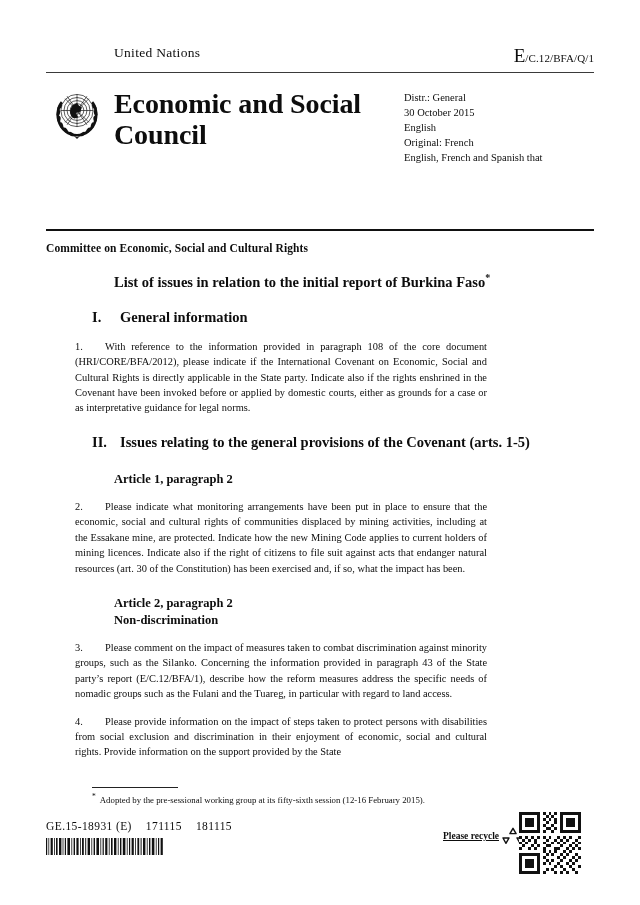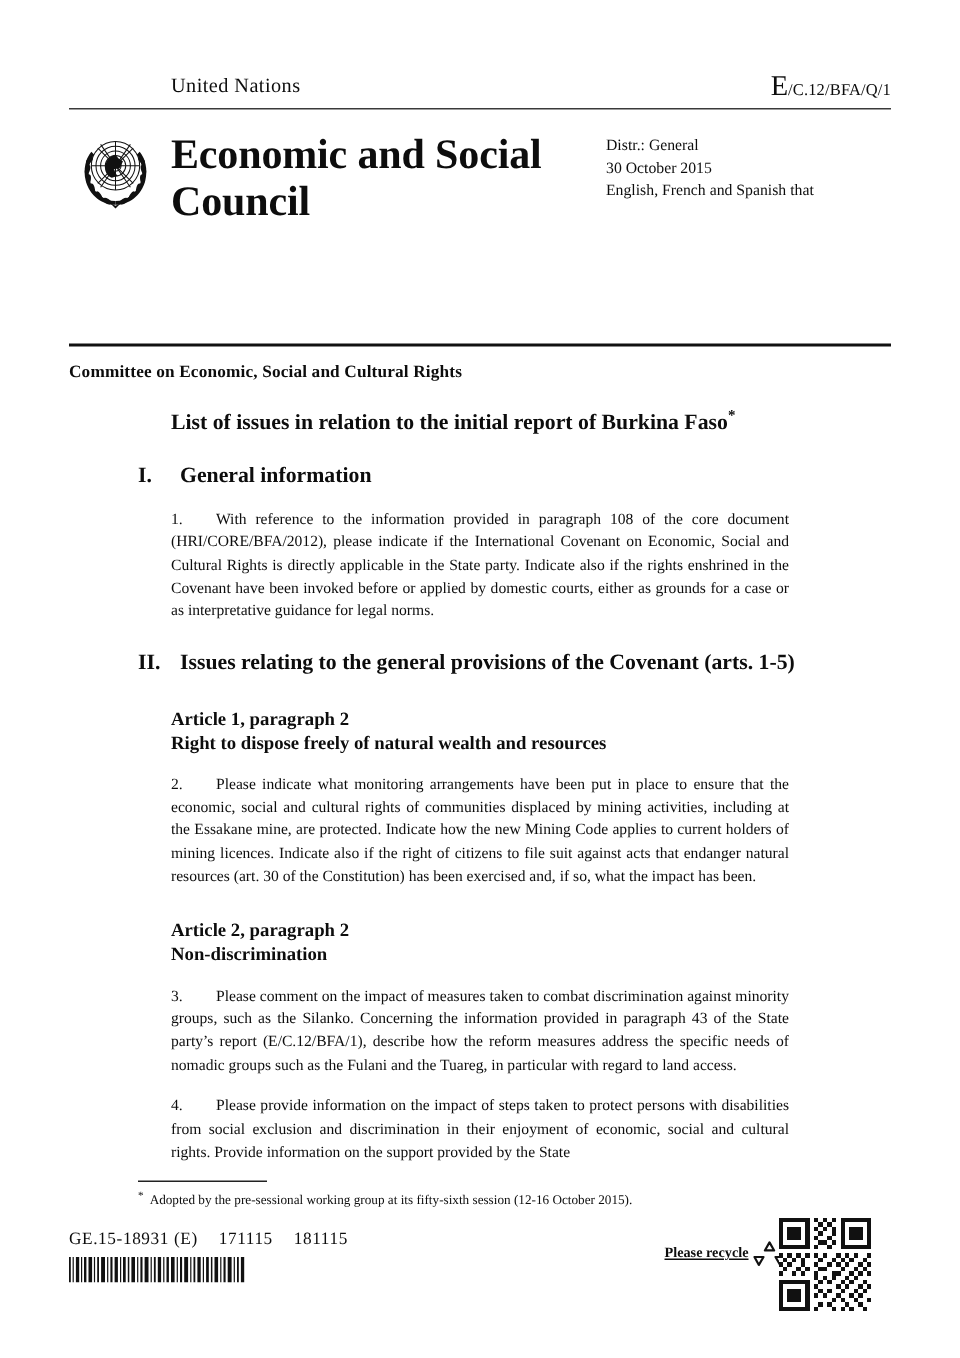--- a/index.html
+++ b/index.html
@@ -21,21 +21,21 @@
 
   
   .masthead {
     position: absolute;
     left: 46px;
     top: 46px;
     width: 548px;
   }
   .masthead-top {
     display: flex;
-    align-items: center;
+    align-items: flex-start;
     justify-content: space-between;
     height: 22px;
   }
   .un-label {
     font-size: 13.5px;
     letter-spacing: 0.3px;
     padding-left: 68px;
     line-height: 1;
   }
   .doc-symbol {
@@ -142,21 +142,21 @@
 
   .article-head {
     margin-left: 68px;
     margin-top: 19px;
     font-weight: bold;
     font-size: 12.5px;
     line-height: 1.32;
   }
 
   p.para {
-    margin: 12px 0 0 68px;
+    margin: 12px 0 0 29px;
     width: 412px;
     font-size: 10.4px;
     line-height: 1.48;
     text-align: justify;
     text-justify: inter-word;
   }
   p.para .pnum {
     display: inline-block;
     width: 30px;
   }
@@ -267,20 +267,22 @@
             <path d="M44 86 L50 92 L56 86 L50 89 Z"></path>
           </g>
         </svg>
       </div>
 
       <div class="organ-title">Economic and Social Council</div>
 
       <div class="distr-block">
         <div>Distr.: General</div>
         <div>30 October 2015</div>
+        <div>English</div>
+        <div>Original: French</div>
         <div>English, French and Spanish that</div>
       </div>
     </div>
   </div>
 
   <div class="rule-thick"></div>
   <div class="committee">Committee on Economic, Social and Cultural Rights</div>
 
   <div class="content">
 
@@ -295,39 +297,38 @@
 
     <p class="para"><span class="pnum">1.</span><span>With reference to the information provided in paragraph 108 of the core document (HRI/CORE/BFA/2012), please indicate if the International Covenant on Economic, Social and Cultural Rights is directly applicable in the State party. Indicate also if the rights enshrined in the Covenant have been invoked before or applied by domestic courts, either as grounds for a case or as interpretative guidance for legal norms.</span></p>
 
     <div class="section">
       <div class="num">II.</div>
       <div class="head">Issues relating to the general provisions of the Covenant (arts. 1-5)</div>
     </div>
 
     <div class="article-head">
       <div>Article 1, paragraph 2</div>
-      <div>Right to dispose freely of natural wealth and resources</div>
     </div>
 
     <p class="para"><span class="pnum">2.</span><span>Please indicate what monitoring arrangements have been put in place to ensure that the economic, social and cultural rights of communities displaced by mining activities, including at the Essakane mine, are protected. Indicate how the new Mining Code applies to current holders of mining licences. Indicate also if the right of citizens to file suit against acts that endanger natural resources (art. 30 of the Constitution) has been exercised and, if so, what the impact has been.</span></p>
 
     <div class="article-head">
       <div>Article 2, paragraph 2</div>
       <div>Non-discrimination</div>
     </div>
 
     <p class="para"><span class="pnum">3.</span><span>Please comment on the impact of measures taken to combat discrimination against minority groups, such as the Silanko. Concerning the information provided in paragraph 43 of the State party’s report (E/C.12/BFA/1), describe how the reform measures address the specific needs of nomadic groups such as the Fulani and the Tuareg, in particular with regard to land access.</span></p>
 
     <p class="para"><span class="pnum">4.</span><span>Please provide information on the impact of steps taken to protect persons with disabilities from social exclusion and discrimination in their enjoyment of economic, social and cultural rights. Provide information on the support provided by the State</span></p>
 
   </div>
 
   <div class="footnote-rule"></div>
   <div class="footnote">
-    <span class="fstar">*</span><span>Adopted by the pre-sessional working group at its fifty-sixth session (12-16 October 2015).</span>
+    <span class="fstar">*</span><span>Adopted by the pre-sessional working group at its fifty-sixth session (12-16 February 2015).</span>
   </div>
 
   <div class="footer-code">
     <span>GE.15-18931 (E)</span><span class="gap"></span><span>171115</span><span class="gap"></span><span>181115</span>
   </div>
 
   <svg class="barcode" viewBox="0 0 118 17" preserveAspectRatio="none">
     <g fill="#111">
       <rect x="0" y="0" width="1.2" height="17"></rect>
         <rect x="2.4" y="0" width="0.8" height="17"></rect>

